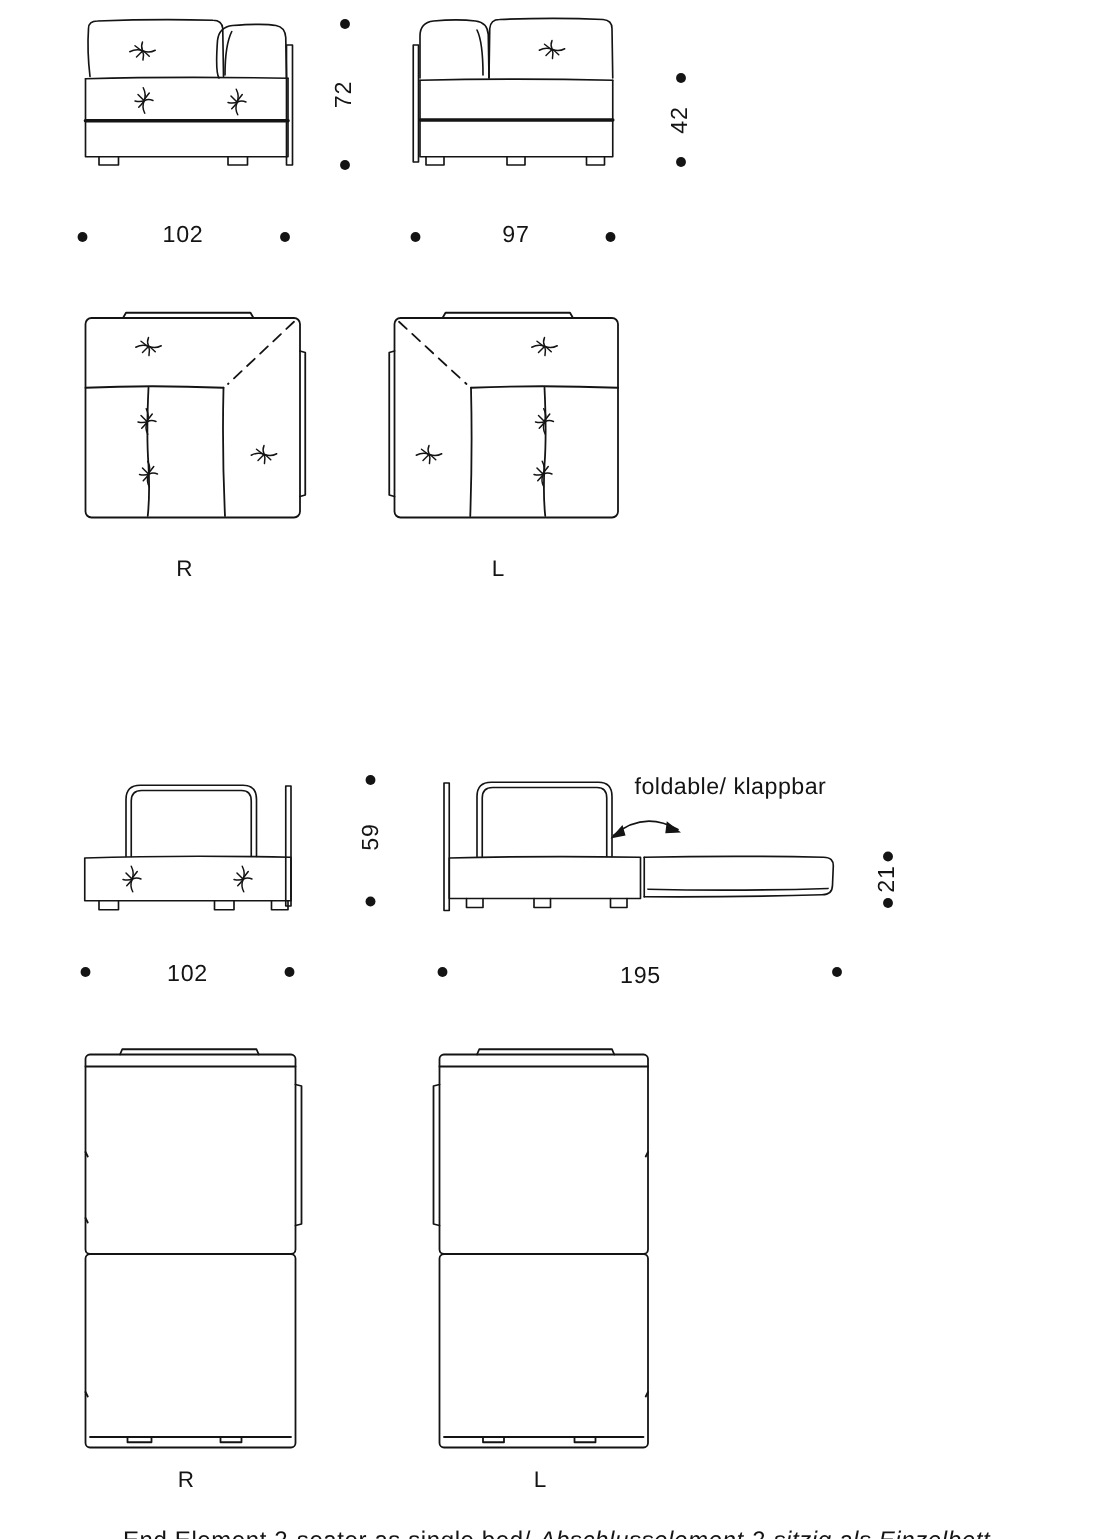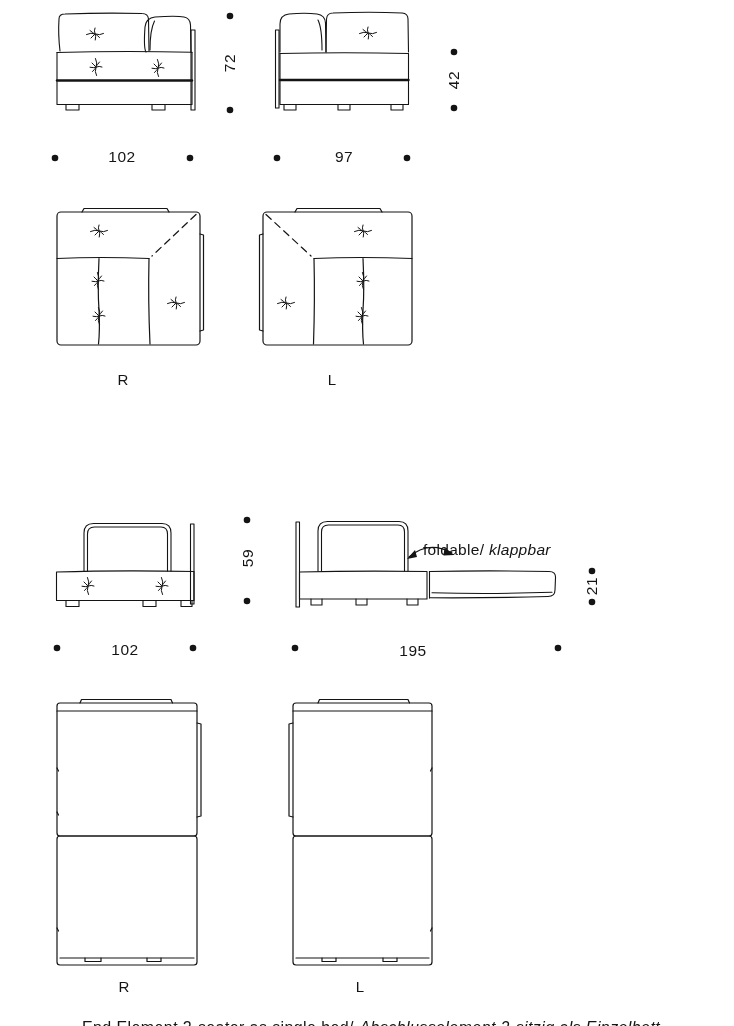--- a/index.html
+++ b/index.html
@@ -17,21 +17,21 @@
     display:flex;align-items:center;justify-content:center;
     color:#141414;
     white-space:nowrap;
   }
   .dim{font-size:15.5px;letter-spacing:0.5px;}
   .rot{transform:rotate(-90deg);}
   .rl{font-size:15px;}
   .caption{font-size:16px;letter-spacing:0.4px;}
   .caption .de{font-style:italic;margin-left:0.35em;}
   .note{font-size:15.5px;letter-spacing:0.3px;}
-  .note .de{font-style:italic;margin-left:0.3em;}
+  .note .de{margin-left:0.3em;}
   svg{display:block;}
 </style>
 </head>
 <body>
 
 <div class="page">
 
   <svg width="0" height="0" style="position:absolute" aria-hidden="true">
     <defs>
       <g id="tuft" stroke="#141414" fill="none" stroke-width="1" stroke-linecap="round">
@@ -171,24 +171,24 @@
   <div class="lbl dim" style="left:314px;top:147px;width:60px;height:20px">97</div>
   <div class="lbl dim rot" style="left:210px;top:43px;width:40px;height:40px">72</div>
   <div class="lbl dim rot" style="left:434px;top:60px;width:40px;height:40px">42</div>
 
   <div class="lbl rl" style="left:103px;top:369px;width:40px;height:20px">R</div>
   <div class="lbl rl" style="left:312px;top:369px;width:40px;height:20px">L</div>
 
 
   <div class="lbl dim" style="left:95px;top:640px;width:60px;height:20px">102</div>
   <div class="lbl dim rot" style="left:228px;top:538px;width:40px;height:40px">59</div>
-  <div class="lbl dim" style="left:383px;top:641px;width:60px;height:20px">195</div>
+  <div class="lbl dim" style="left:397px;top:641px;width:60px;height:20px">195</div>
   <div class="lbl dim rot" style="left:572px;top:566px;width:40px;height:40px">21</div>
 
-  <div class="lbl note" style="left:423px;top:540px;height:20px">
+  <div class="lbl note" style="left:423px;top:515px;height:20px">
     <span class="en">foldable/</span>
     <span class="de">klappbar</span>
   </div>
 
   <div class="lbl rl" style="left:104px;top:976px;width:40px;height:20px">R</div>
   <div class="lbl rl" style="left:340px;top:976px;width:40px;height:20px">L</div>
 
   <div class="lbl caption" style="left:82px;top:1018px;height:20px">
     <span class="en">End Element 2-seater as single bed/</span>
     <span class="de">Abschlusselement 2-sitzig als Einzelbett</span>

